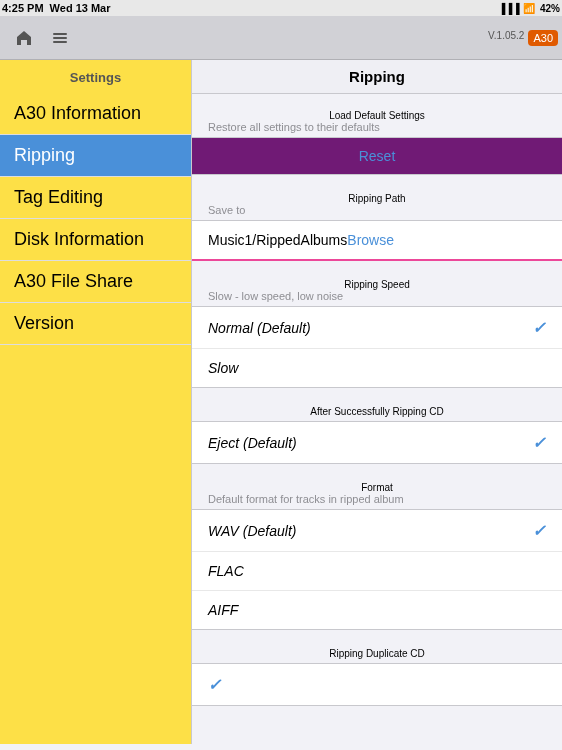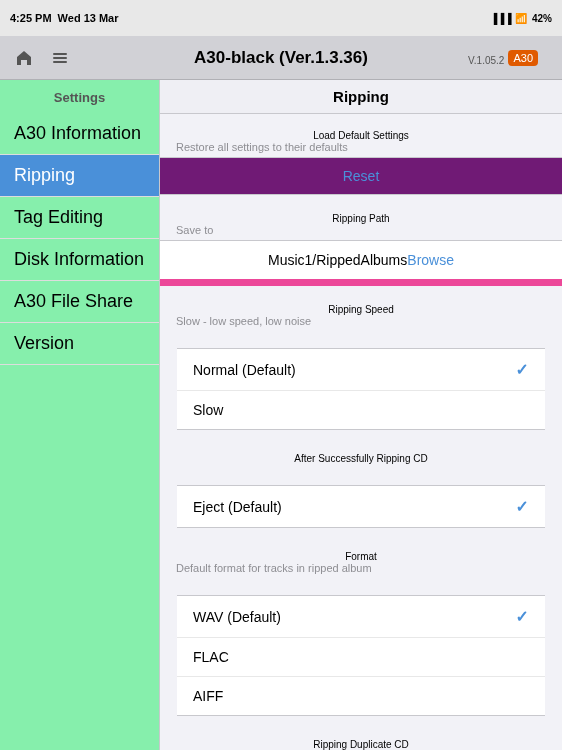--- a/index.html
+++ b/index.html
@@ -11,22 +11,22 @@
       overflow: hidden;
       font-size: 14px;
     }
 
     
     .status-bar {
       background: #e8e8e8;
       display: flex;
       justify-content: space-between;
       align-items: center;
-      padding: 0 10px;
-      height: 36px;
+      padding: 0 2px;
+      height: 16px;
       font-size: 11px;
       font-weight: 600;
     }
     .status-left { display: flex; gap: 6px; align-items: center; }
     .status-right { display: flex; gap: 4px; align-items: center; font-size: 10px; }
 
     
     .header {
       background: #d1d1d6;
       display: flex;
@@ -50,23 +50,23 @@
     }
     .header-icon {
       width: 28px;
       height: 28px;
       display: flex;
       align-items: center;
       justify-content: center;
     }
     .version-badge {
       position: absolute;
-      right: 24px;
-      display: flex;
-      align-items: flex-end;
+      right: 4px;
+      display: flex;
+      align-items: flex-start;
       gap: 4px;
       font-size: 10px;
       color: #555;
     }
     .a30-badge {
       background: #e05a00;
       color: white;
       border-radius: 4px;
       padding: 2px 5px;
       font-size: 11px;
@@ -74,22 +74,22 @@
     }
 
     
     .main-layout {
       display: flex;
       height: calc(750px - 22px - 44px);
     }
 
     
     .sidebar {
-      width: 160px;
-      background: #86efac;
+      width: 192px;
+      background: #fde047;
       border-right: 1px solid #c8c8cd;
       flex-shrink: 0;
     }
     .sidebar-header {
       padding: 10px 14px 8px;
       font-size: 13px;
       font-weight: 700;
       color: #555;
       text-align: center;
     }
@@ -139,21 +139,22 @@
     .section-subtitle {
       font-size: 11px;
       color: #8e8e93;
     }
 
     
     .card-group {
       background: #fff;
       border-top: 1px solid #c8c8cd;
       border-bottom: 1px solid #c8c8cd;
-      margin: 17px;
+      margin: 0;
+      font-style: italic;
     }
     .card-row {
       display: flex;
       align-items: center;
       justify-content: space-between;
       padding: 11px 16px;
       border-bottom: 1px solid #e8e8e8;
       background: #fff;
     }
     .card-row:last-child {
@@ -183,25 +184,25 @@
       font-size: 14px;
       background: none;
       border: none;
       cursor: pointer;
     }
 
     
     .path-row {
       display: flex;
       align-items: center;
-      justify-content: center;
+      justify-content: flex-start;
       padding: 11px 16px;
       background: #fff;
       border-top: 1px solid #c8c8cd;
-      border-bottom: 7px solid #ec4899;
+      border-bottom: 2px solid #ec4899;
     }
     .path-text {
       font-size: 14px;
       color: #000;
     }
     .browse-btn {
       color: #4a90d9;
       font-size: 14px;
       background: none;
       border: none;
@@ -231,21 +232,20 @@
       </svg>
     </div>
     <div class="header-icon">
       <svg width="20" height="20" viewBox="0 0 20 20">
         <rect x="3" y="5" width="14" height="2" rx="1" fill="#555"></rect>
         <rect x="3" y="9" width="14" height="2" rx="1" fill="#555"></rect>
         <rect x="3" y="13" width="14" height="2" rx="1" fill="#555"></rect>
       </svg>
     </div>
   </div>
-  <span class="header-title">A30-black (Ver.1.3.36)</span>
   <div class="version-badge">
     <span>V.1.05.2</span>
     <span class="a30-badge">A30</span>
   </div>
 </div>
 
 <div class="main-layout">
 
   <div class="sidebar">
     <div class="sidebar-header">Settings</div>

